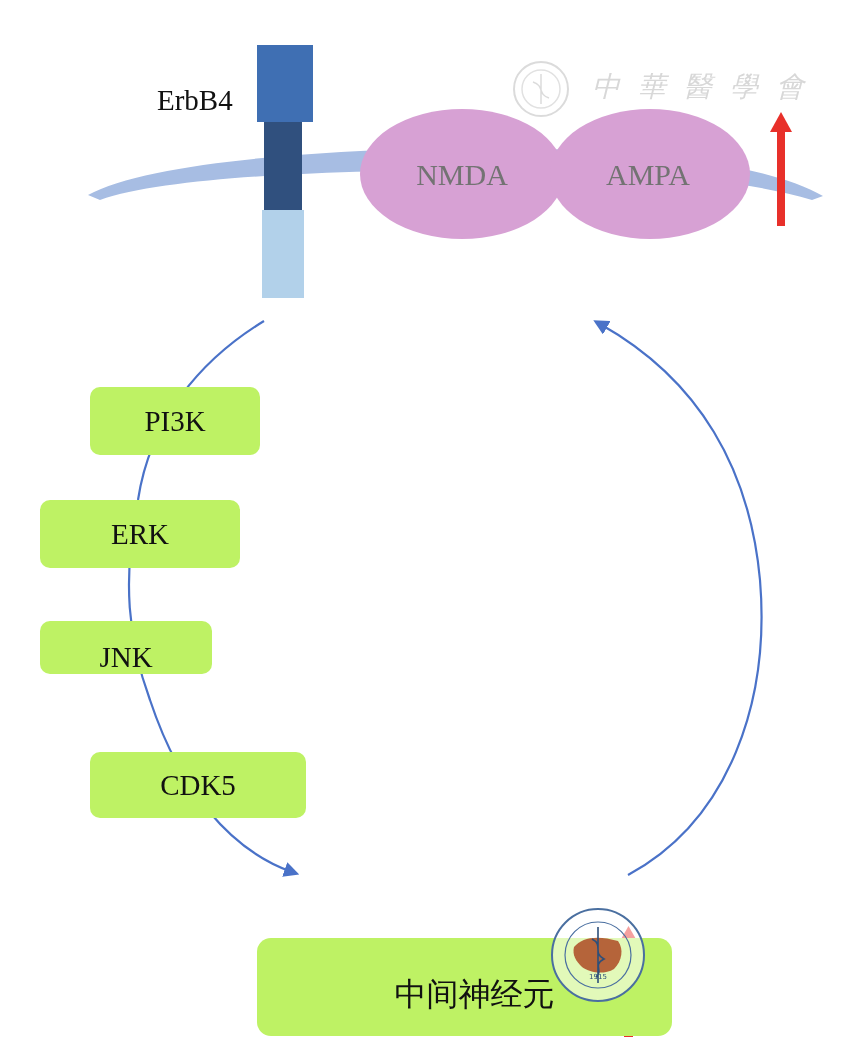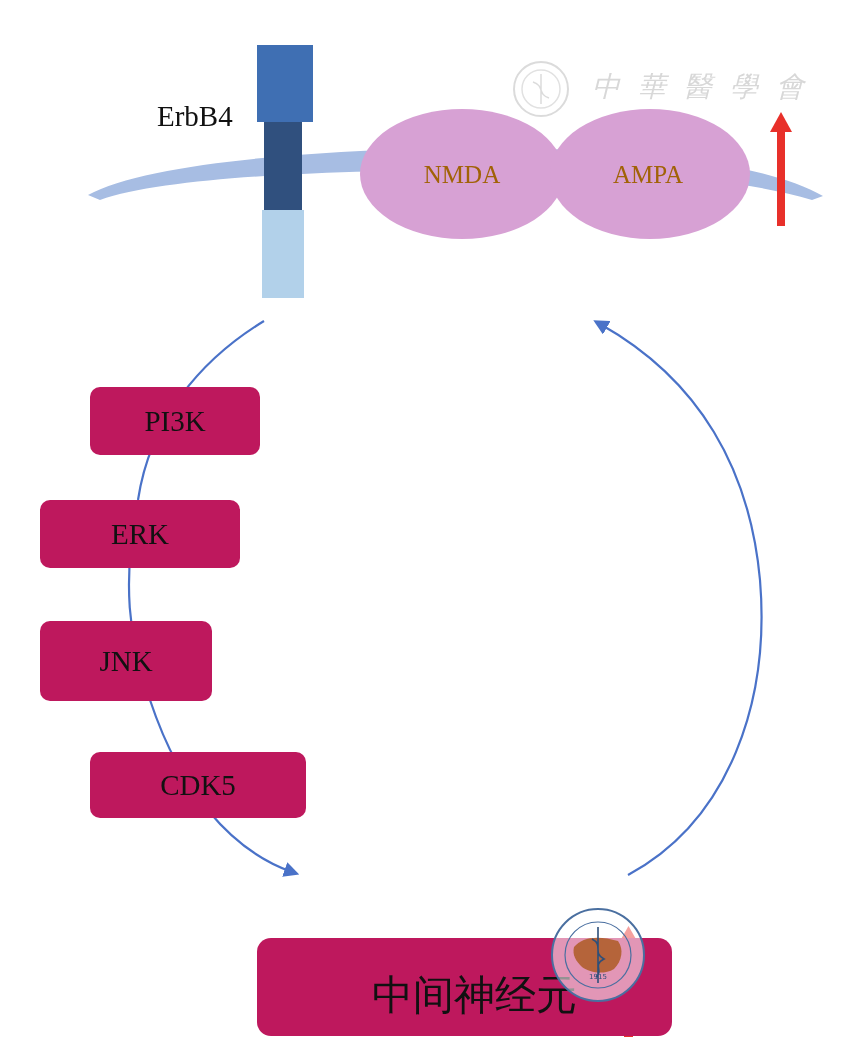--- a/index.html
+++ b/index.html
@@ -1,29 +1,29 @@
 <!DOCTYPE html>
 <html><head>
 <meta charset="utf-8">
 <style>
   html, body { margin: 0; padding: 0; background: #ffffff; }
   body { width: 854px; height: 1060px; position: relative; overflow: hidden;
          font-family: "Liberation Serif", "DejaVu Serif", serif; }
   svg#diagram { position: absolute; left: 0; top: 0; }
   .node {
-    position: absolute; background: #be185d; border-radius: 10px;
+    position: absolute; background: #bef264; border-radius: 10px;
     display: flex; align-items: center; justify-content: center;
     color: #111; font-size: 29px; font-family: "Liberation Serif", serif;
   }
-  .lbl { position: absolute; color: #111; font-size: 29px; font-family: "Liberation Serif", serif; margin-top: 16px; }
-  .ellipse-label { position: absolute; color: #a16207; font-size: 25px; font-family: "Liberation Serif", serif;
+  .lbl { position: absolute; color: #111; font-size: 29px; font-family: "Liberation Serif", serif; }
+  .ellipse-label { position: absolute; color: #737373; font-size: 30px; font-family: "Liberation Serif", serif;
                    transform: translate(-50%, -50%); white-space: nowrap; }
   .wm-text { position: absolute; color: #d8d8d8; font-size: 28px; letter-spacing: 18px;
              font-family: "DejaVu Serif", serif; font-style: italic; white-space: nowrap; }
-  .neuron-label { font-family: Liberation Serif, serif; font-size: 41px; }
+  .neuron-label { font-family: Liberation Serif, serif; font-size: 32px; }
 </style>
 </head>
 <body>
 
 <svg id="diagram" width="854" height="1060" viewBox="0 0 854 1060">
   <defs>
     <marker id="blueHead" viewBox="0 0 10 10" refX="5" refY="5" markerWidth="7" markerHeight="7" orient="auto-start-reverse">
       <path d="M0,0 L10,5 L0,10 z" fill="#4a72c8"></path>
     </marker>
   </defs>
@@ -64,21 +64,21 @@
 <div class="ellipse-label" style="left:648px; top:175px;text-align:right;">AMPA</div>
 
 <div class="wm-text" style="left:592px; top:68px;">中華醫學會</div>
 
 <div class="node" style="left:90px; top:387px; width:170px; height:68px;">
   <span>PI3K</span>
 </div>
 <div class="node" style="left:40px; top:500px; width:200px; height:68px;">
   <span>ERK</span>
 </div>
-<div class="node" style="left:40px; top:621px; width:172px; height:80px;">
+<div class="node" style="left:40px; top:621px; width:172px; height:53px;align-items:flex-end;">
   <span>JNK</span>
 </div>
 <div class="node" style="left:90px; top:752px; width:216px; height:66px;">
   <span>CDK5</span>
 </div>
 
 <div class="node" style="left:257px; top:938px; width:415px; height:98px; border-radius:14px;">
   <span class="neuron-label" style="position:relative; left:10px; top:8px;">中间神经元</span>
 </div>
 

